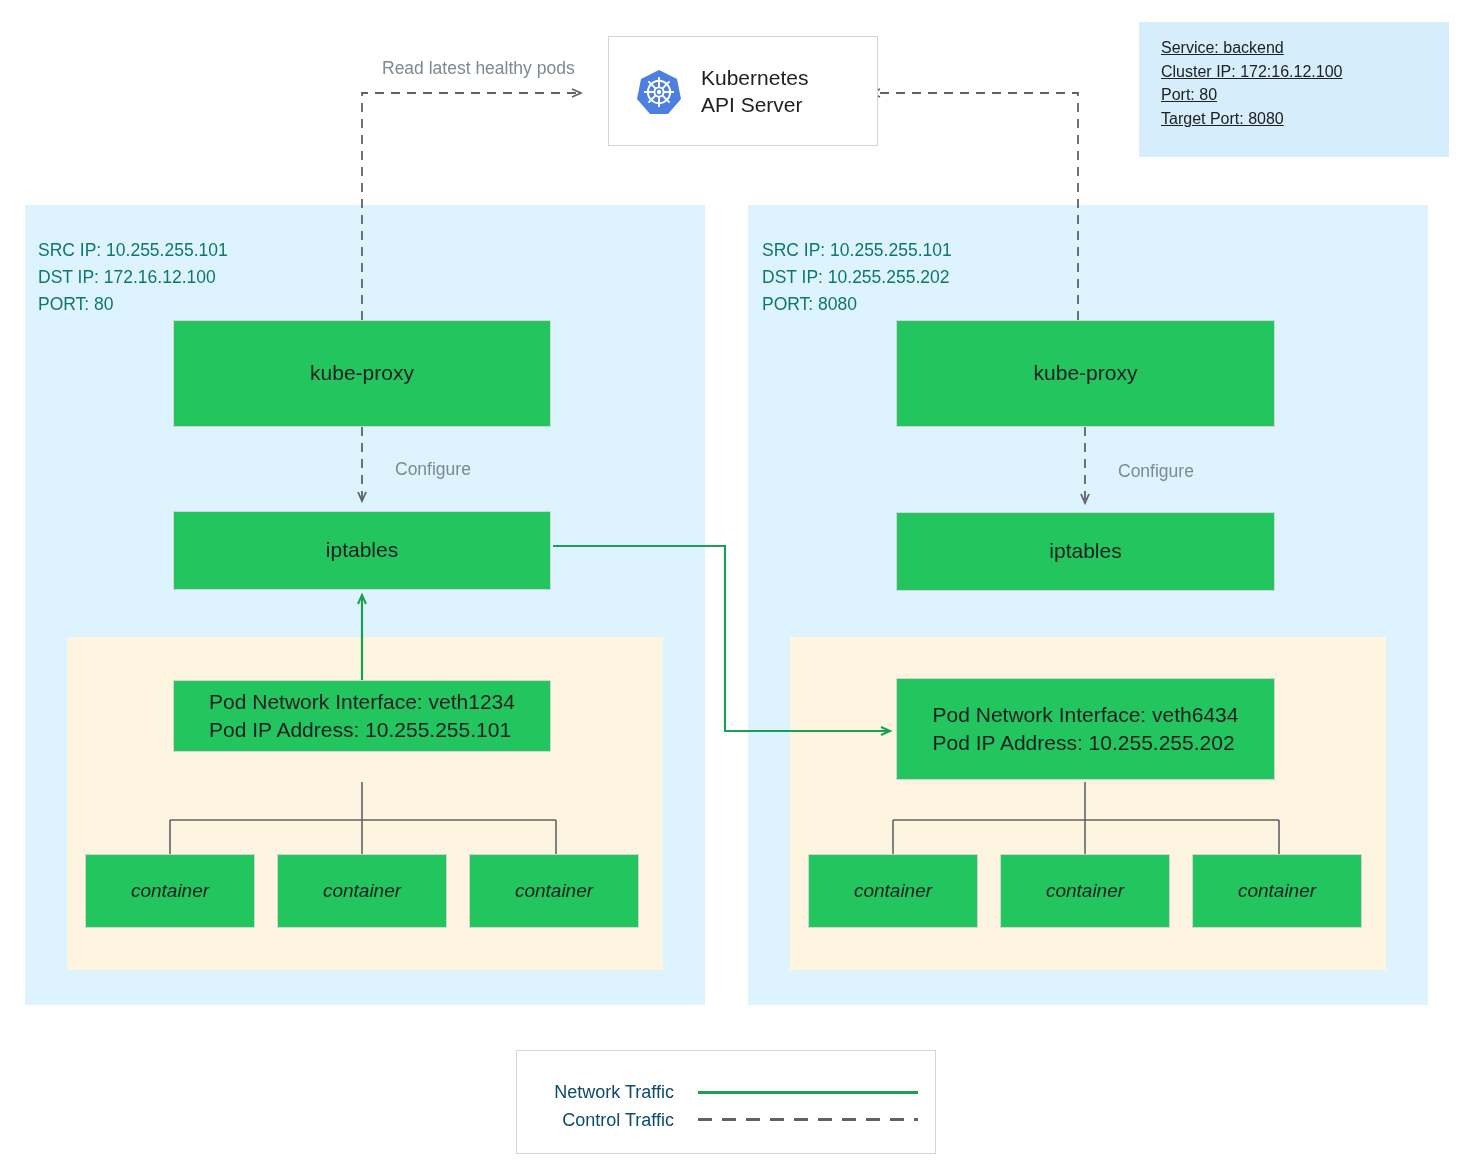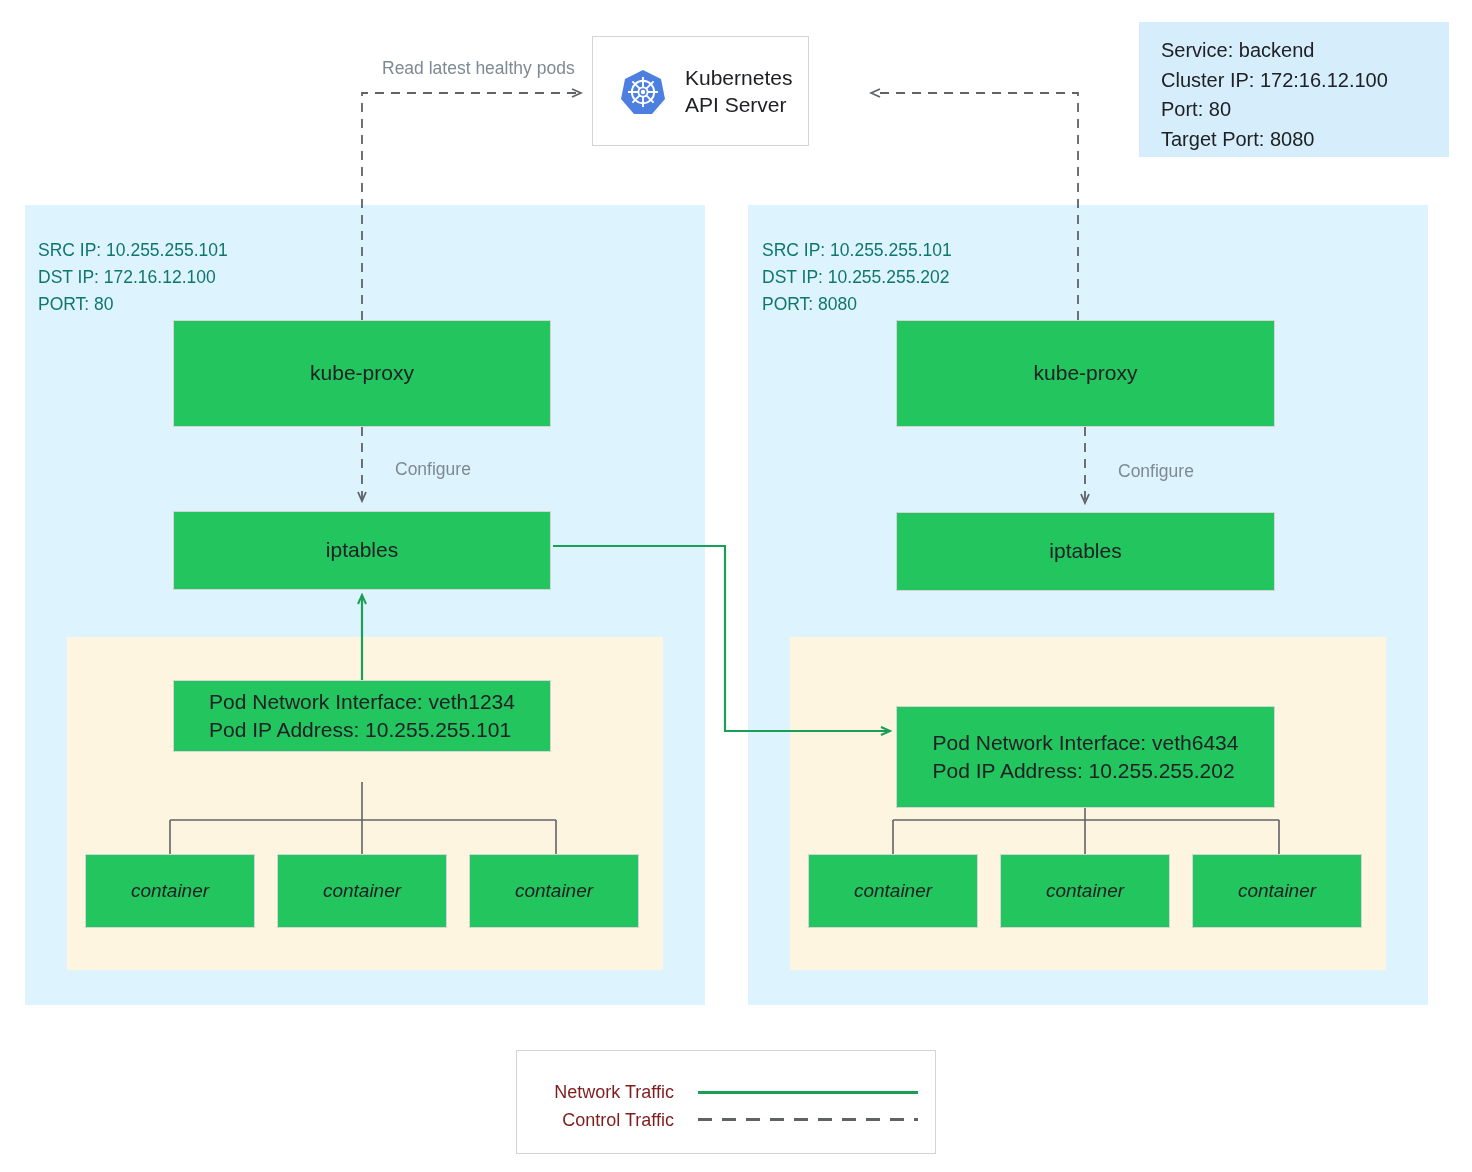--- a/index.html
+++ b/index.html
@@ -74,44 +74,45 @@
     text-align: left;
   }
 
   
   .svc-box {
     background: #d6eefb;
     box-sizing: border-box;
     padding: 14px 0 0 22px;
   }
   .svc-text {
-    font-size: 20px;
+    font-size: 16px;
     color: #202124;
     line-height: 1.48;
     white-space: pre-line;
     text-align: right;
+    text-decoration: underline;
   }
 
   
   .edge-label {
     font-size: 17.5px;
     color: #7e8a92;
     white-space: nowrap;
     margin-left: 20px;
   }
 
   
   .legend-box {
     background: #ffffff;
     border: 1px solid #d4d4d4;
     box-sizing: border-box;
   }
   .legend-label {
     font-size: 18px;
-    color: #7f1d1d;
+    color: #0c4a6e;
     text-align: right;
     white-space: nowrap;
   }
 
   svg.overlay {
     position: absolute;
     left: 0; top: 0;
     width: 1472px;
     height: 1172px;
     pointer-events: none;
@@ -156,21 +157,21 @@
     <path d="M362,820 L362,855" fill="none" stroke="#5f6368" stroke-width="1.6"></path>
     <path d="M556,820 L556,855" fill="none" stroke="#5f6368" stroke-width="1.6"></path>
 
     <path d="M1085,782 L1085,820" fill="none" stroke="#5f6368" stroke-width="1.6"></path>
     <path d="M893,820 L1279,820" fill="none" stroke="#5f6368" stroke-width="1.6"></path>
     <path d="M893,820 L893,855" fill="none" stroke="#5f6368" stroke-width="1.6"></path>
     <path d="M1085,820 L1085,855" fill="none" stroke="#5f6368" stroke-width="1.6"></path>
     <path d="M1279,820 L1279,855" fill="none" stroke="#5f6368" stroke-width="1.6"></path>
   </svg>
 
-  <div class="abs api-box" style="left:592px; top:36px; width:217px; height:110px;">
+  <div class="abs api-box" style="left:608px; top:36px; width:270px; height:110px;">
     <span class="abs" style="left:26px; top:31px; width:48px; height:48px;">
       <svg width="48" height="48" viewBox="0 0 48 48" xmlns="http://www.w3.org/2000/svg">
         <polygon points="24,2 42,11 46,31 33,46 15,46 2,31 6,11" fill="#4c7fe0"></polygon>
         <g stroke="#ffffff" stroke-width="1.9" fill="none">
           <circle cx="24" cy="24" r="11.2"></circle>
           <circle cx="24" cy="24" r="4.6"></circle>
           <line x1="24" y1="9" x2="24" y2="19.4"></line>
           <line x1="24" y1="28.6" x2="24" y2="39"></line>
           <line x1="9" y1="24" x2="19.4" y2="24"></line>
           <line x1="28.6" y1="24" x2="39" y2="24"></line>
@@ -231,21 +232,21 @@
 PORT: 8080</div>
 
   <div class="abs wbox" style="left:896px; top:320px; width:379px; height:107px;">
     <span class="box-label">kube-proxy</span>
   </div>
 
   <div class="abs wbox" style="left:896px; top:512px; width:379px; height:79px;">
     <span class="box-label">iptables</span>
   </div>
 
-  <div class="abs wbox" style="left:896px; top:678px; width:379px; height:102px;margin-top:28px;">
+  <div class="abs wbox" style="left:896px; top:678px; width:379px; height:102px;">
     <span class="box-label">Pod Network Interface: veth6434
 Pod IP Address: 10.255.255.202</span>
   </div>
 
   <div class="abs wbox" style="left:808px; top:854px; width:170px; height:74px;">
     <span class="box-label container-label">container</span>
   </div>
   <div class="abs wbox" style="left:1000px; top:854px; width:170px; height:74px;">
     <span class="box-label container-label">container</span>
   </div>

